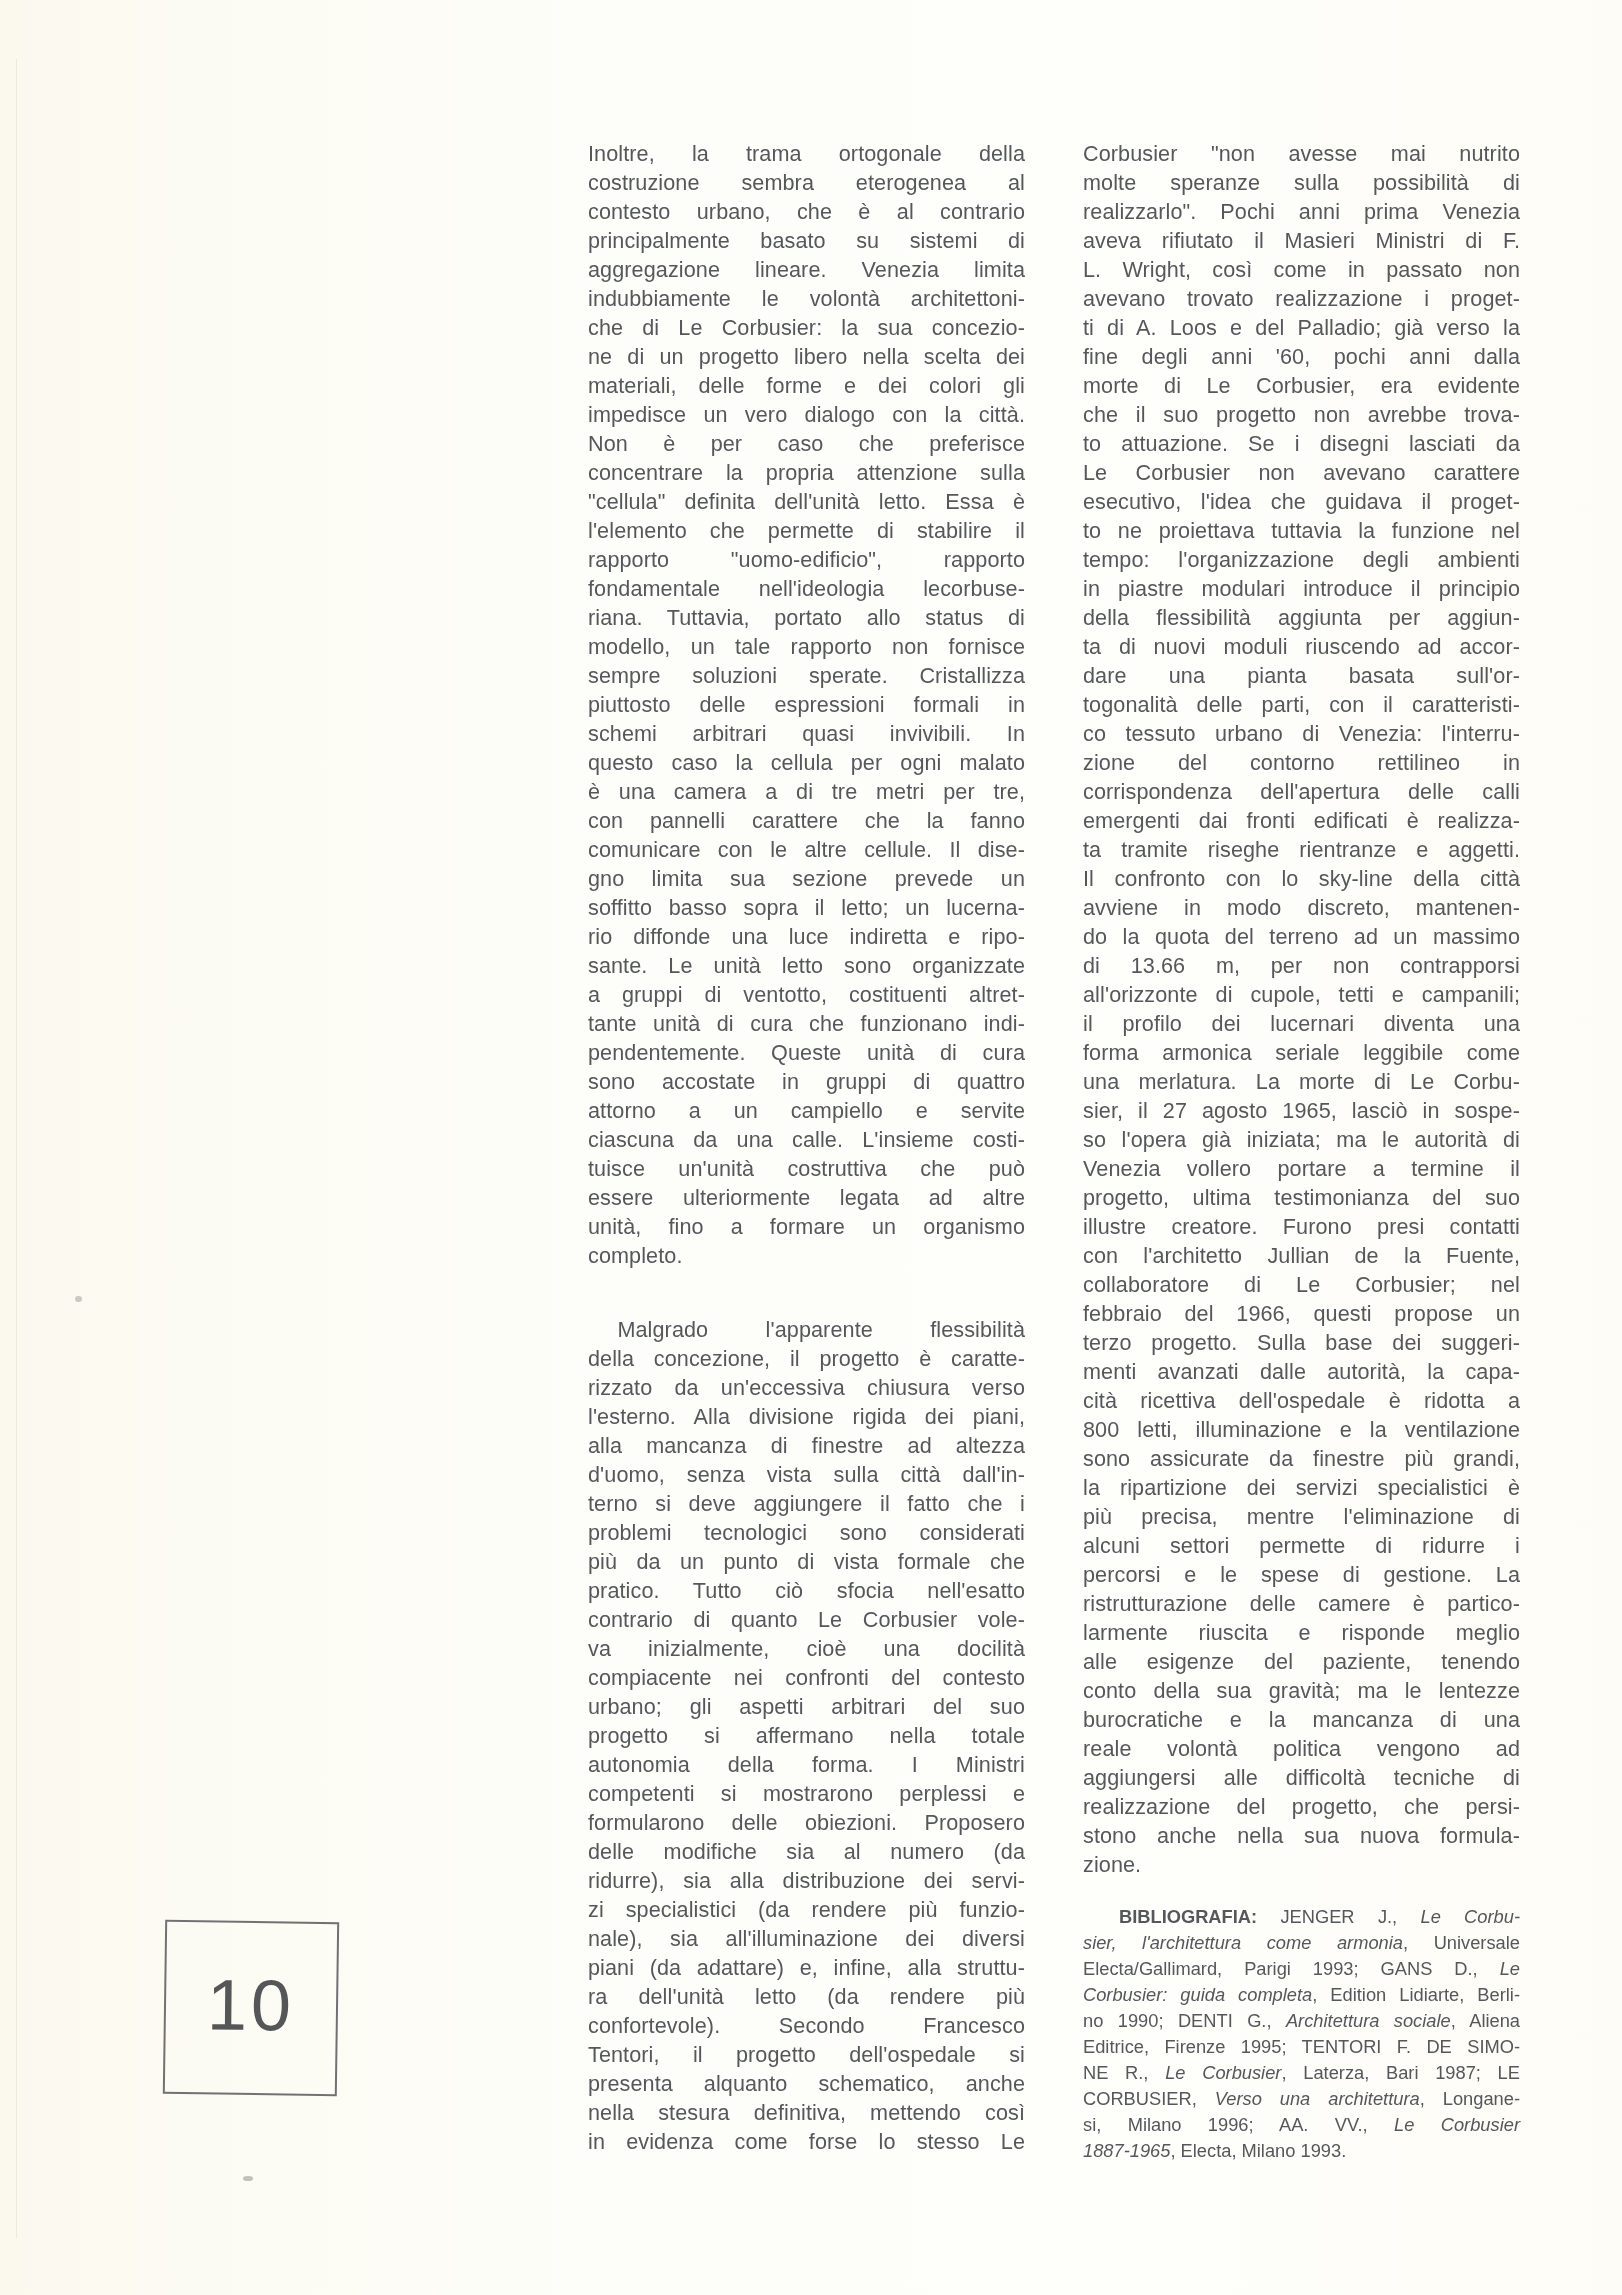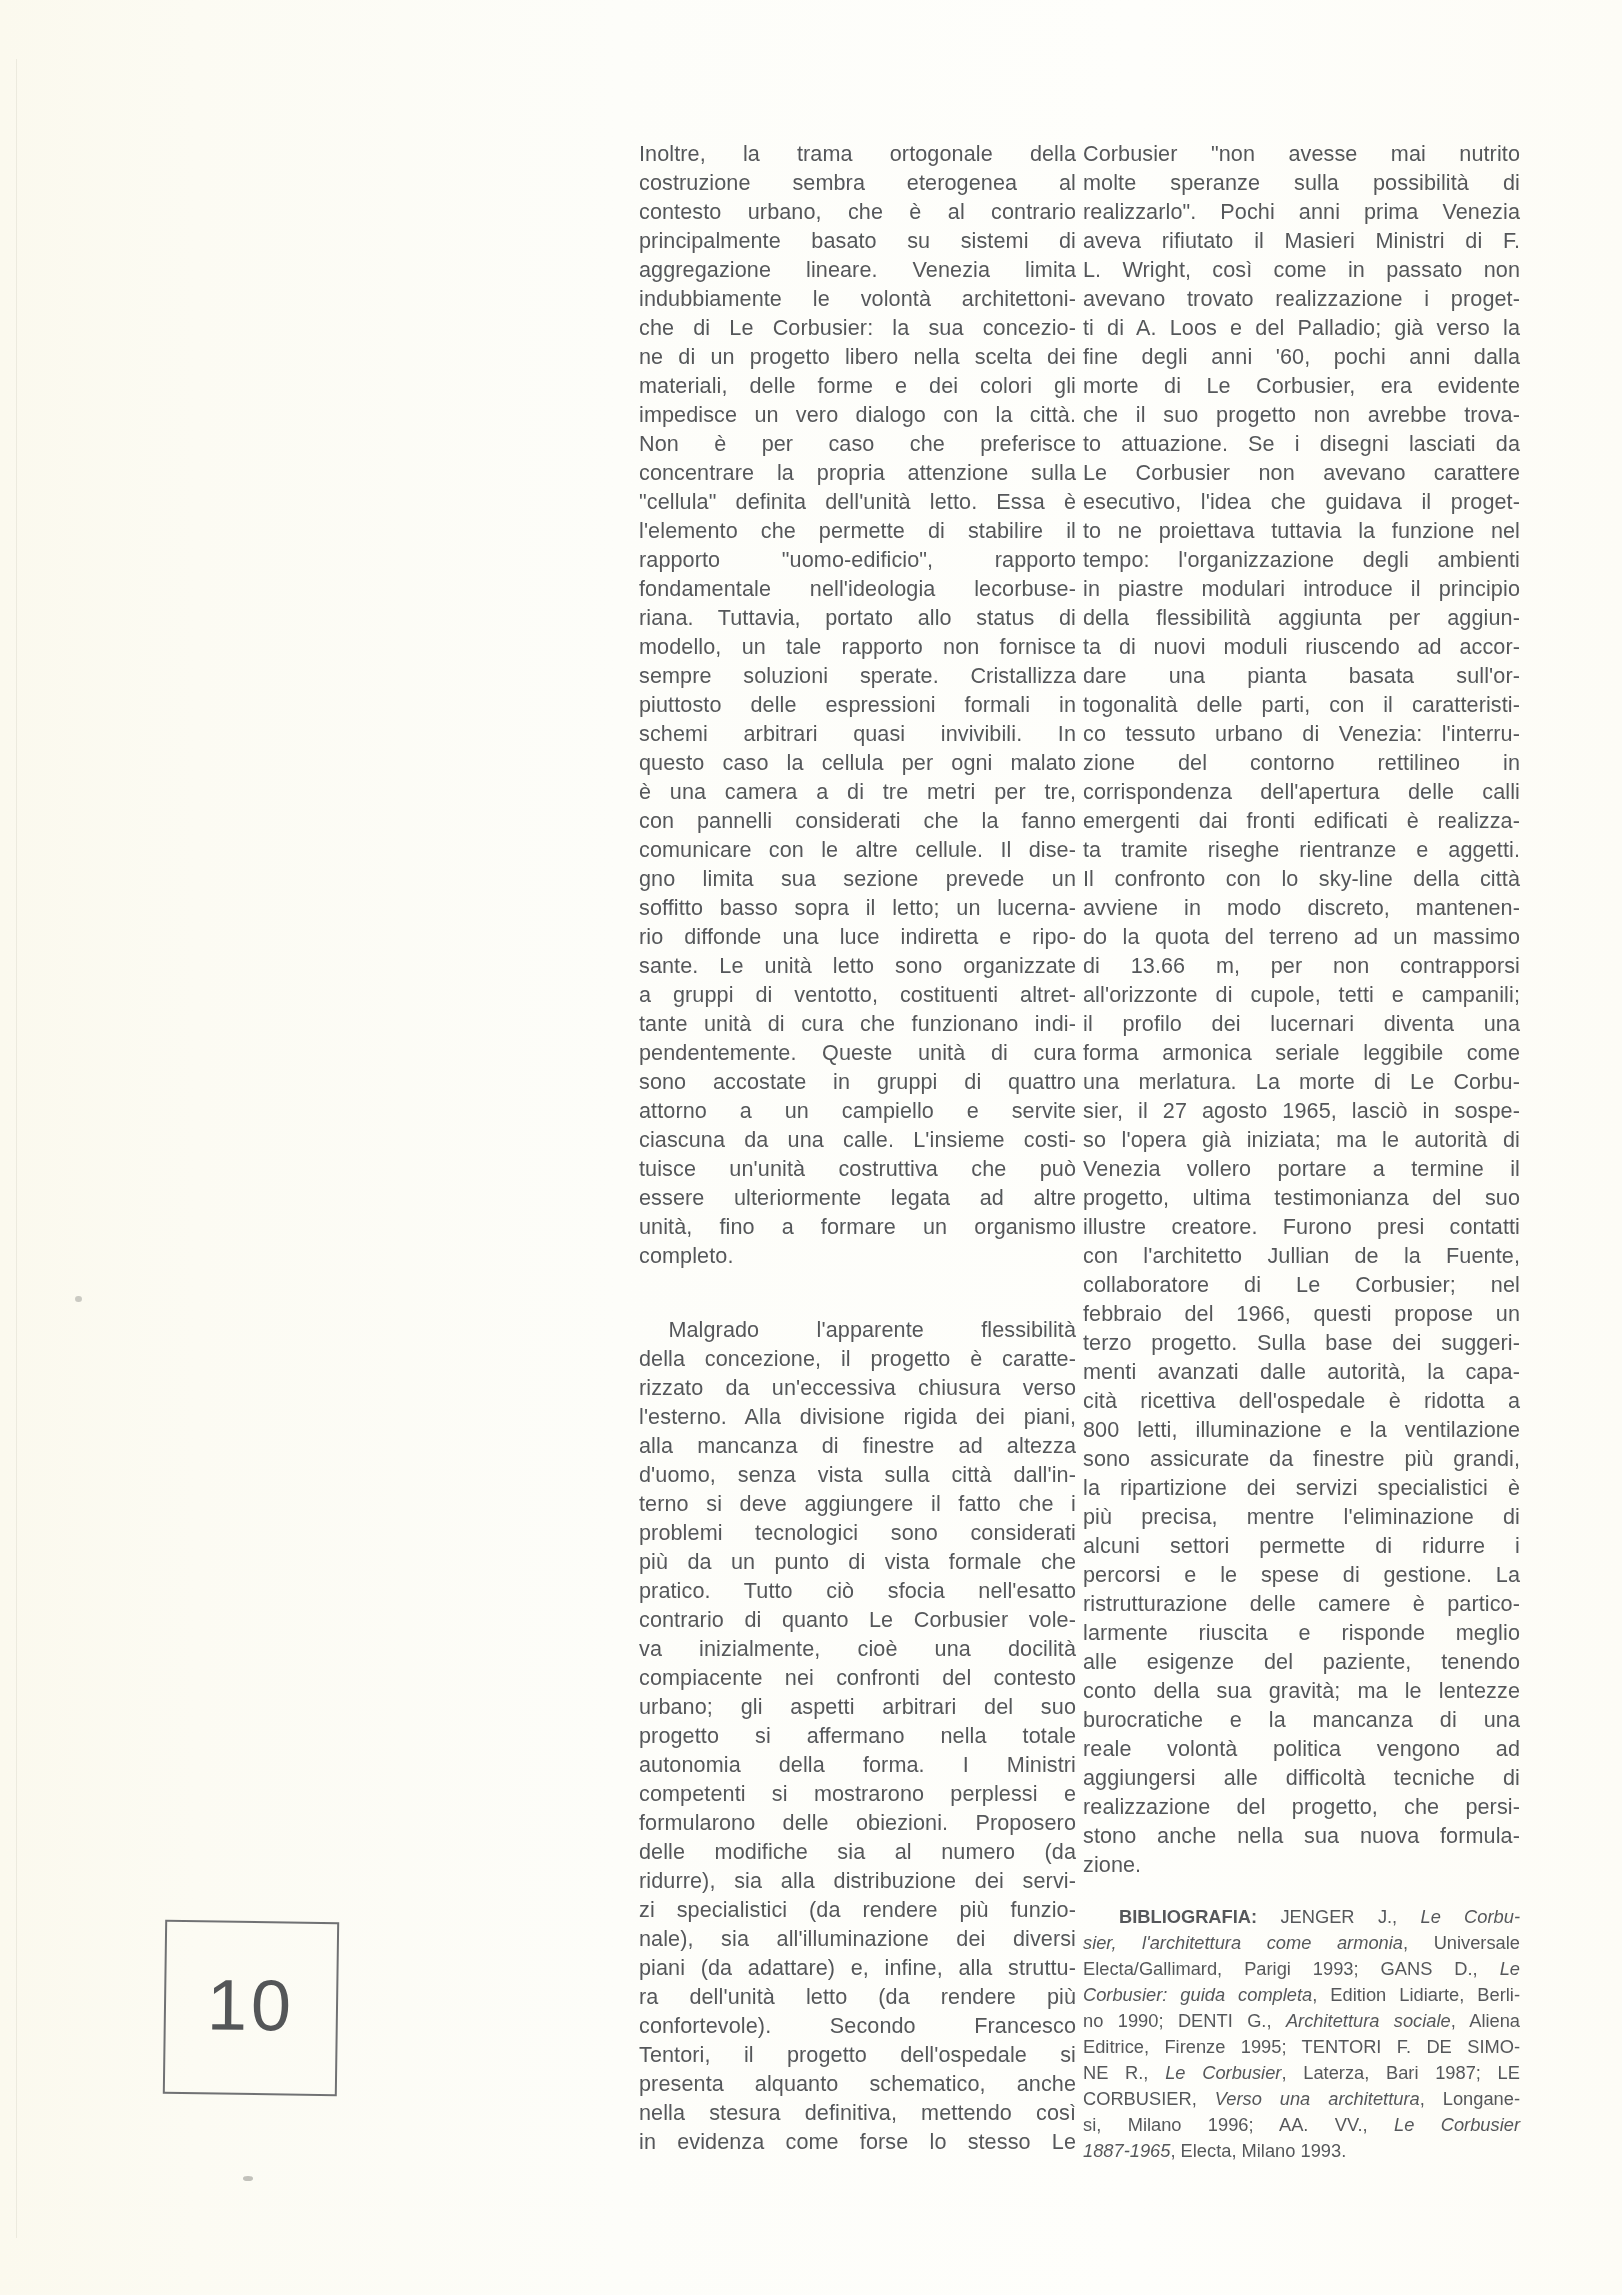--- a/index.html
+++ b/index.html
@@ -12,21 +12,21 @@
     position:absolute;inset:0;
     background:linear-gradient(90deg,#fbf9ee 0%,#fcfbf3 12%,#fdfdf9 38%,#fefefb 70%,#fdfcf6 100%);
   }
   .edge-line{
     position:absolute;left:15.7px;top:59px;width:1.3px;height:2179px;
     background:#eceade;
   }
   .col{
     position:absolute;top:139px;width:437px;color:#55575a;
   }
-  .col-left{left:639px}
+  .col-left{left:588px}
   .col-right{left:1083px}
   .line{
     font-size:21.6px;line-height:29px;height:29px;
     text-align:justify;text-align-last:justify;
     letter-spacing:0.1px;
     hyphens:none;
   }
   .last-left{text-align-last:left}
   .biblio .line{font-size:18.3px;line-height:26px;height:26px;letter-spacing:0}
   .it{font-style:italic}
@@ -68,21 +68,21 @@
         <div class="line">l'elemento che permette di stabilire il</div>
         <div class="line">rapporto "uomo-edificio", rapporto</div>
         <div class="line">fondamentale nell'ideologia lecorbuse-</div>
         <div class="line">riana. Tuttavia, portato allo status di</div>
         <div class="line">modello, un tale rapporto non fornisce</div>
         <div class="line">sempre soluzioni sperate. Cristallizza</div>
         <div class="line">piuttosto delle espressioni formali in</div>
         <div class="line">schemi arbitrari quasi invivibili. In</div>
         <div class="line">questo caso la cellula per ogni malato</div>
         <div class="line">è una camera a di tre metri per tre,</div>
-        <div class="line">con pannelli considerati che la fanno</div>
+        <div class="line">con pannelli carattere che la fanno</div>
         <div class="line">comunicare con le altre cellule. Il dise-</div>
         <div class="line">gno limita sua sezione prevede un</div>
         <div class="line">soffitto basso sopra il letto; un lucerna-</div>
         <div class="line">rio diffonde una luce indiretta e ripo-</div>
         <div class="line">sante. Le unità letto sono organizzate</div>
         <div class="line">a gruppi di ventotto, costituenti altret-</div>
         <div class="line">tante unità di cura che funzionano indi-</div>
         <div class="line">pendentemente. Queste unità di cura</div>
         <div class="line">sono accostate in gruppi di quattro</div>
         <div class="line">attorno a un campiello e servite</div>

